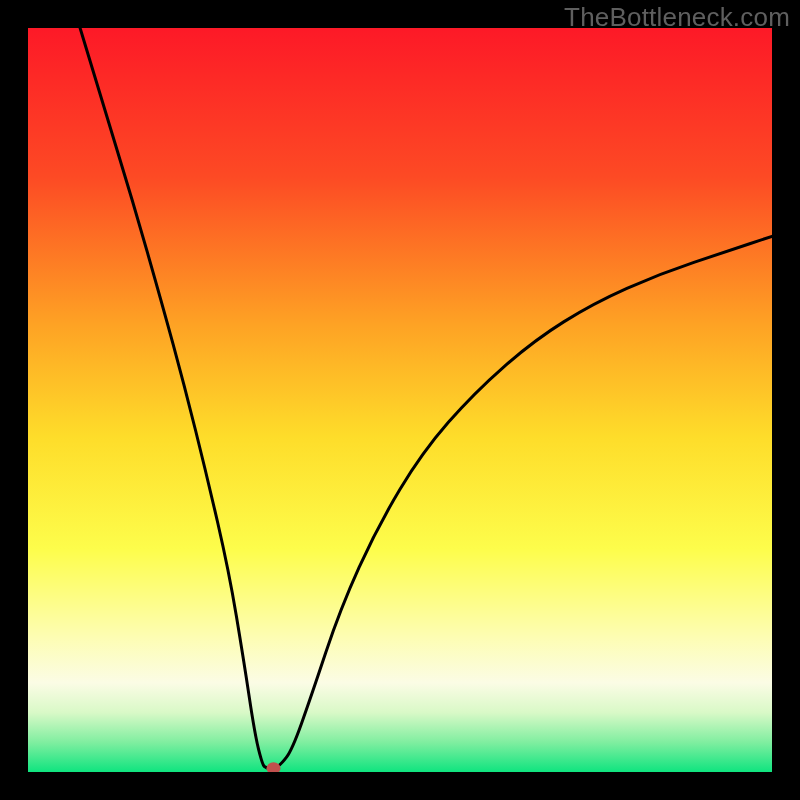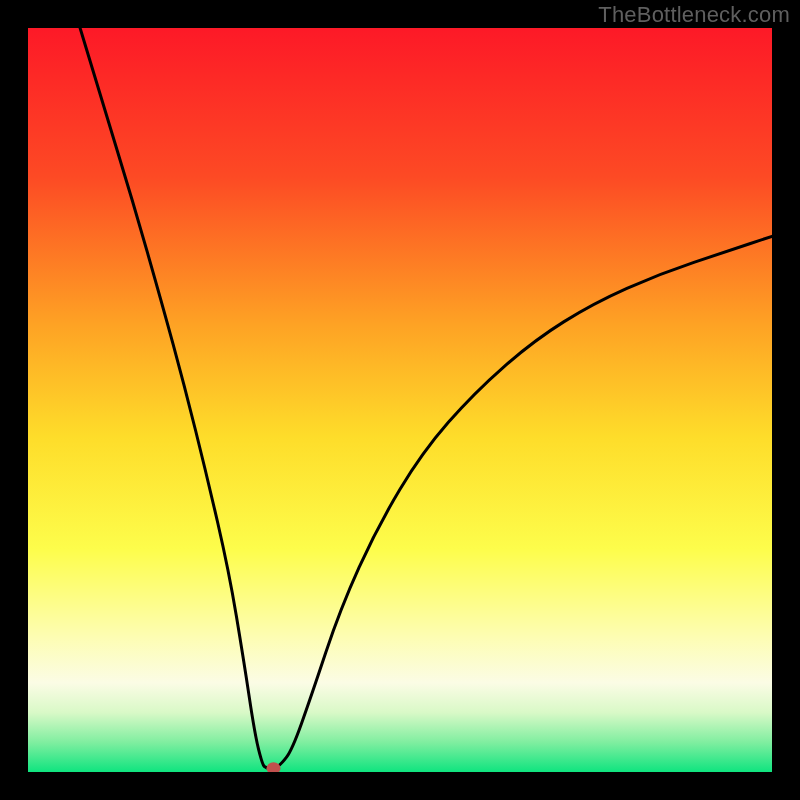--- a/index.html
+++ b/index.html
@@ -15,21 +15,21 @@
     position: relative;
     width: 800px;
     height: 800px;
     background: #000;
   }
   .watermark {
     position: absolute;
     top: 2px;
     right: 10px;
     color: #5f5f5f;
-    font-size: 22px;
+    font-size: 26px;
     font-weight: 500;
     letter-spacing: 0.2px;
     z-index: 20;
     user-select: none;
   }
   .plot-wrap {
     position: absolute;
     left: 28px;
     top: 28px;
     width: 744px;

